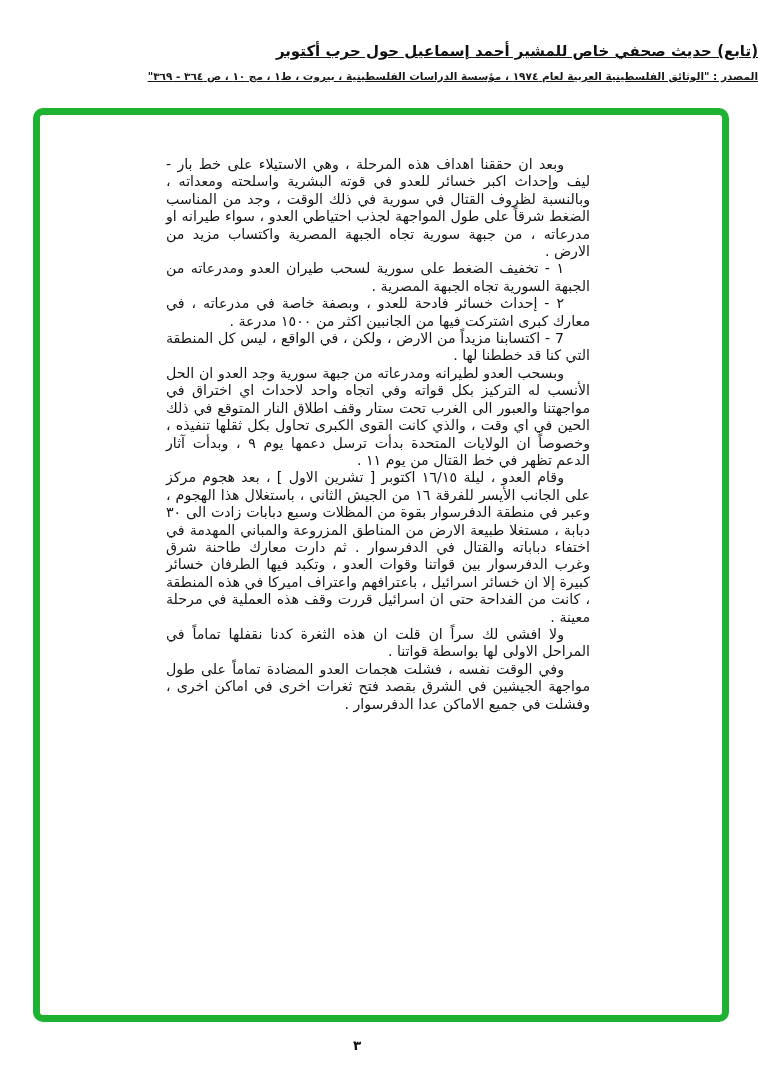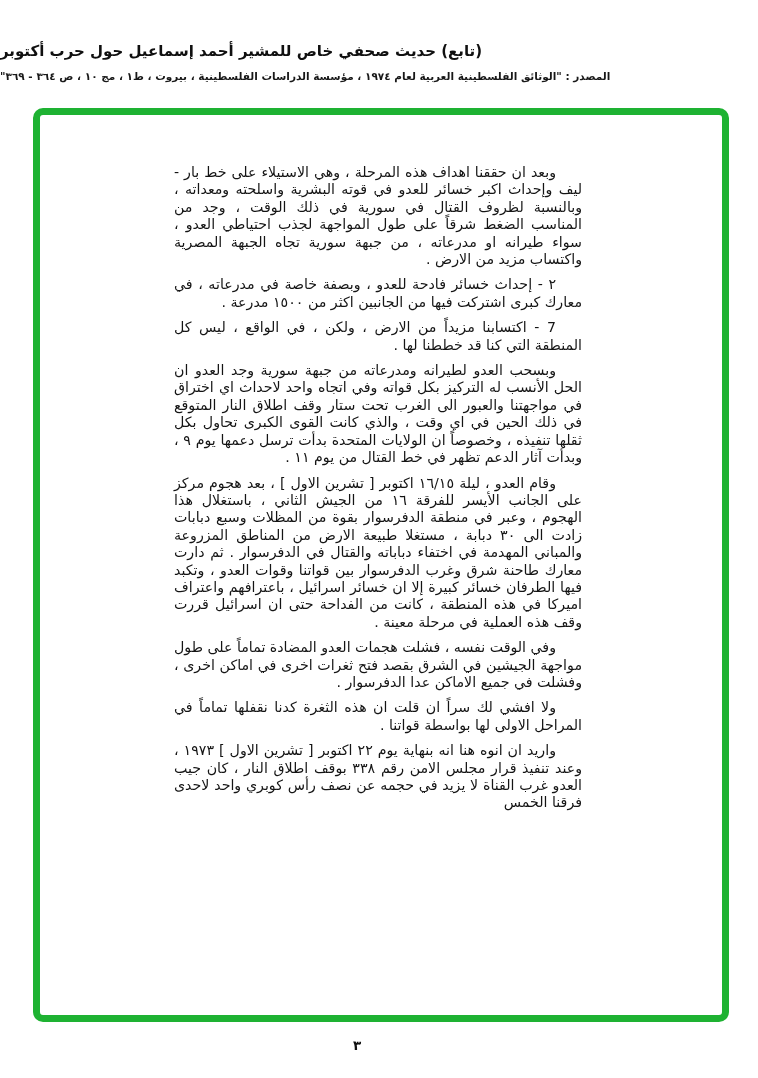--- a/index.html
+++ b/index.html
@@ -15,21 +15,22 @@
     font-family: "DejaVu Sans", sans-serif;
     direction: rtl;
     color: #161616;
     overflow: hidden;
   }
   .header {
     position: absolute;
     top: 42px;
     left: 0;
     right: 0;
-    text-align: left;
+    text-align: right;
+    text-decoration: underline;
   }
   .doc-title {
     font-size: 15px;
     font-weight: bold;
     letter-spacing: 0;
     color: #101010;
   }
   .doc-source {
     margin-top: 10px;
     font-size: 10.5px;
@@ -53,21 +54,21 @@
     top: 156px;
     right: 168px;
     width: 424px;
     font-size: 14.2px;
     line-height: 17.4px;
     text-align: justify;
     text-justify: inter-word;
     color: #141414;
   }
   .text-column p {
-    margin: 8px;
+    margin: 0;
     padding: 0;
     text-indent: 26px;
   }
   .page-number {
     position: absolute;
     top: 1037px;
     left: 342px;
     width: 30px;
     text-align: center;
     font-size: 13.5px;
@@ -82,24 +83,24 @@
 
   <div class="header">
     <div class="doc-title">(تابع) حديث صحفي خاص للمشير أحمد إسماعيل حول حرب أكتوبر</div>
     <div class="doc-source">المصدر : "الوثائق الفلسطينية العربية لعام ١٩٧٤ ، مؤسسة الدراسات الفلسطينية ، بيروت ، ط١ ، مج ١٠ ، ص ٣٦٤ - ٣٦٩"</div>
   </div>
 
   <div class="frame" style="border-color: rgb(30, 178, 50);"></div>
 
   <div class="text-column">
     <p>وبعد ان حققنا اهداف هذه المرحلة ، وهي الاستيلاء على خط بار - ليف وإحداث اكبر خسائر للعدو في قوته البشرية واسلحته ومعداته ، وبالنسبة لظروف القتال في سورية في ذلك الوقت ، وجد من المناسب الضغط شرقاً على طول المواجهة لجذب احتياطي العدو ، سواء طيرانه او مدرعاته ، من جبهة سورية تجاه الجبهة المصرية واكتساب مزيد من الارض .</p>
+    <p>١ - تخفيف الضغط على سورية لسحب طيران العدو ومدرعاته من الجبهة السورية تجاه الجبهة المصرية .</p>
     <p>٢ - إحداث خسائر فادحة للعدو ، وبصفة خاصة في مدرعاته ، في معارك كبرى اشتركت فيها من الجانبين اكثر من ١٥٠٠ مدرعة .</p>
     <p>7 - اكتسابنا مزيداً من الارض ، ولكن ، في الواقع ، ليس كل المنطقة التي كنا قد خططنا لها .</p>
     <p>وبسحب العدو لطيرانه ومدرعاته من جبهة سورية وجد العدو ان الحل الأنسب له التركيز بكل قواته وفي اتجاه واحد لاحداث اي اختراق في مواجهتنا والعبور الى الغرب تحت ستار وقف اطلاق النار المتوقع في ذلك الحين في اي وقت ، والذي كانت القوى الكبرى تحاول بكل ثقلها تنفيذه ، وخصوصاً ان الولايات المتحدة بدأت ترسل دعمها يوم ٩ ، وبدأت آثار الدعم تظهر في خط القتال من يوم ١١ .</p>
     <p>وقام العدو ، ليلة ١٦/١٥ اكتوبر [ تشرين الاول ] ، بعد هجوم مركز على الجانب الأيسر للفرقة ١٦ من الجيش الثاني ، باستغلال هذا الهجوم ، وعبر في منطقة الدفرسوار بقوة من المظلات وسبع دبابات زادت الى ٣٠ دبابة ، مستغلا طبيعة الارض من المناطق المزروعة والمباني المهدمة في اختفاء دباباته والقتال في الدفرسوار . ثم دارت معارك طاحنة شرق وغرب الدفرسوار بين قواتنا وقوات العدو ، وتكبد فيها الطرفان خسائر كبيرة إلا ان خسائر اسرائيل ، باعترافهم واعتراف اميركا في هذه المنطقة ، كانت من الفداحة حتى ان اسرائيل قررت وقف هذه العملية في مرحلة معينة .</p>
+    <p>ولا افشي لك سراً ان قلت ان هذه الثغرة كدنا نقفلها تماماً في المراحل الاولى لها بواسطة قواتنا .</p>
     <p>وفي الوقت نفسه ، فشلت هجمات العدو المضادة تماماً على طول مواجهة الجيشين في الشرق بقصد فتح ثغرات اخرى في اماكن اخرى ، وفشلت في جميع الاماكن عدا الدفرسوار .</p>
-    <p>ولا افشي لك سراً ان قلت ان هذه الثغرة كدنا نقفلها تماماً في المراحل الاولى لها بواسطة قواتنا .</p>
-    <p>واريد ان انوه هنا انه بنهاية يوم ٢٢ اكتوبر [ تشرين الاول ] ١٩٧٣ ، وعند تنفيذ قرار مجلس الامن رقم ٣٣٨ بوقف اطلاق النار ، كان جيب العدو غرب القناة لا يزيد في حجمه عن نصف رأس كوبري واحد لاحدى فرقنا الخمس</p>
   </div>
 
   <div class="page-number">٣</div>
 
 </div>
 
 </body></html>

